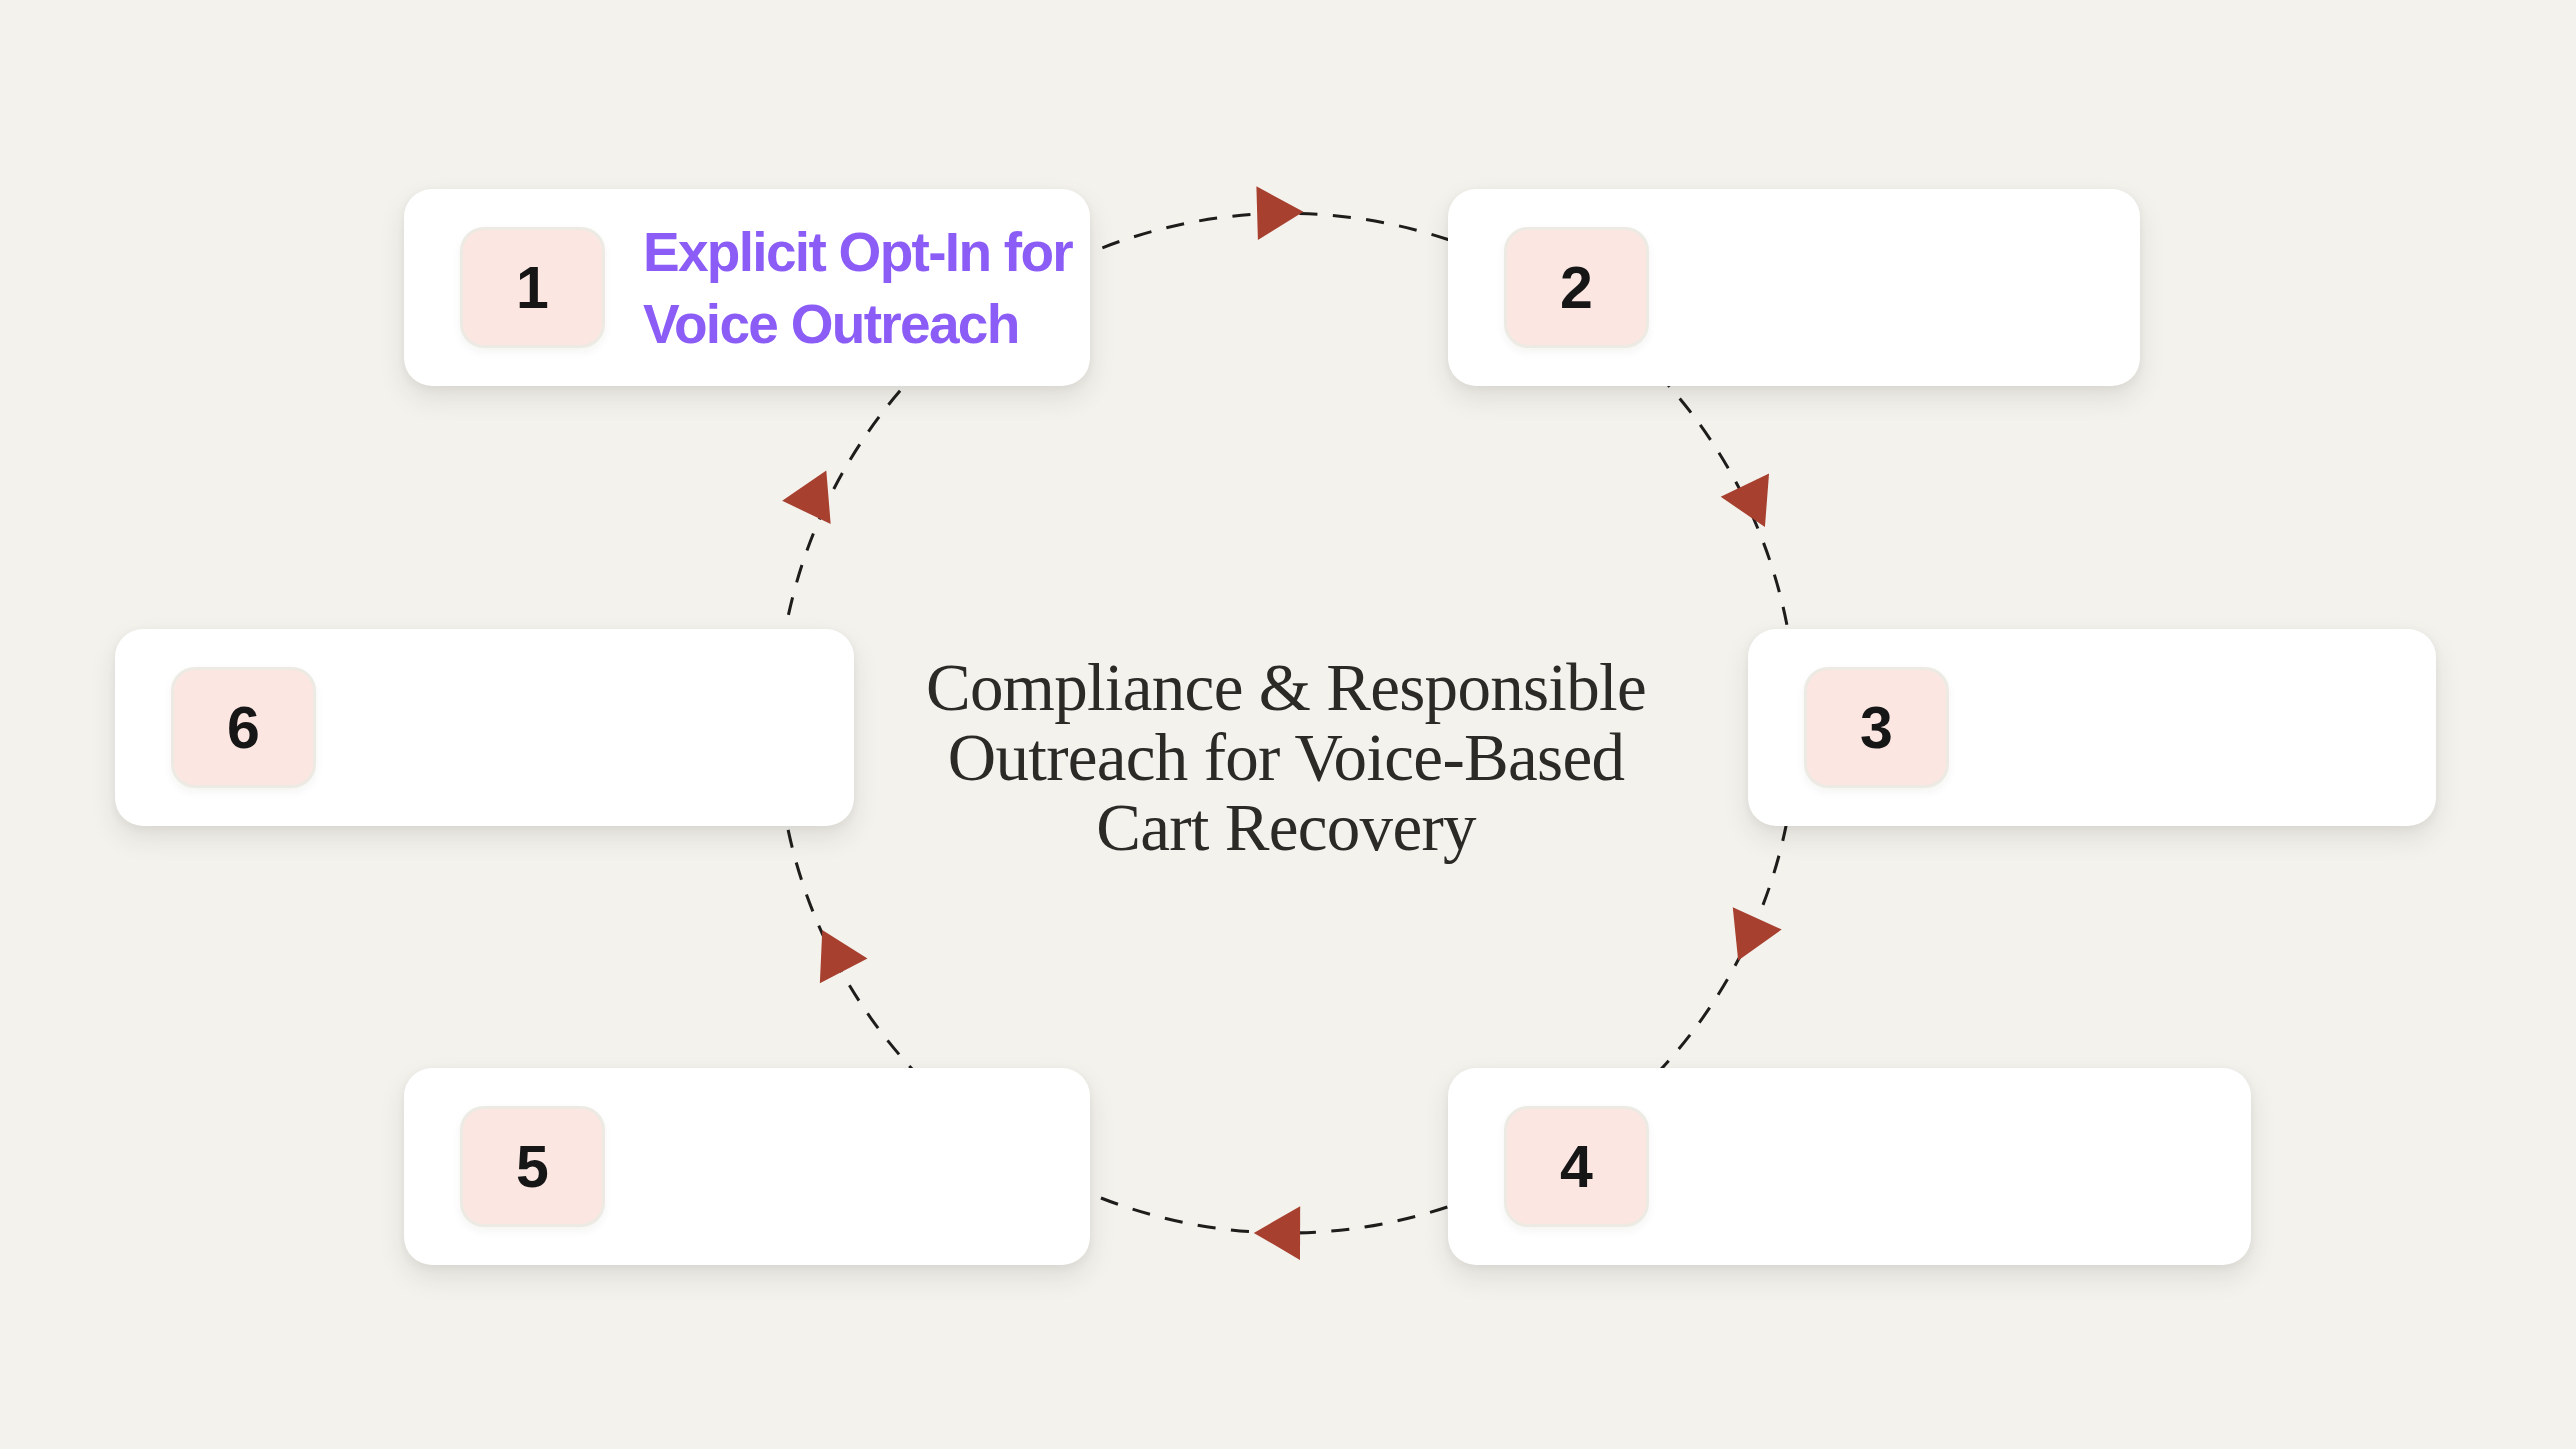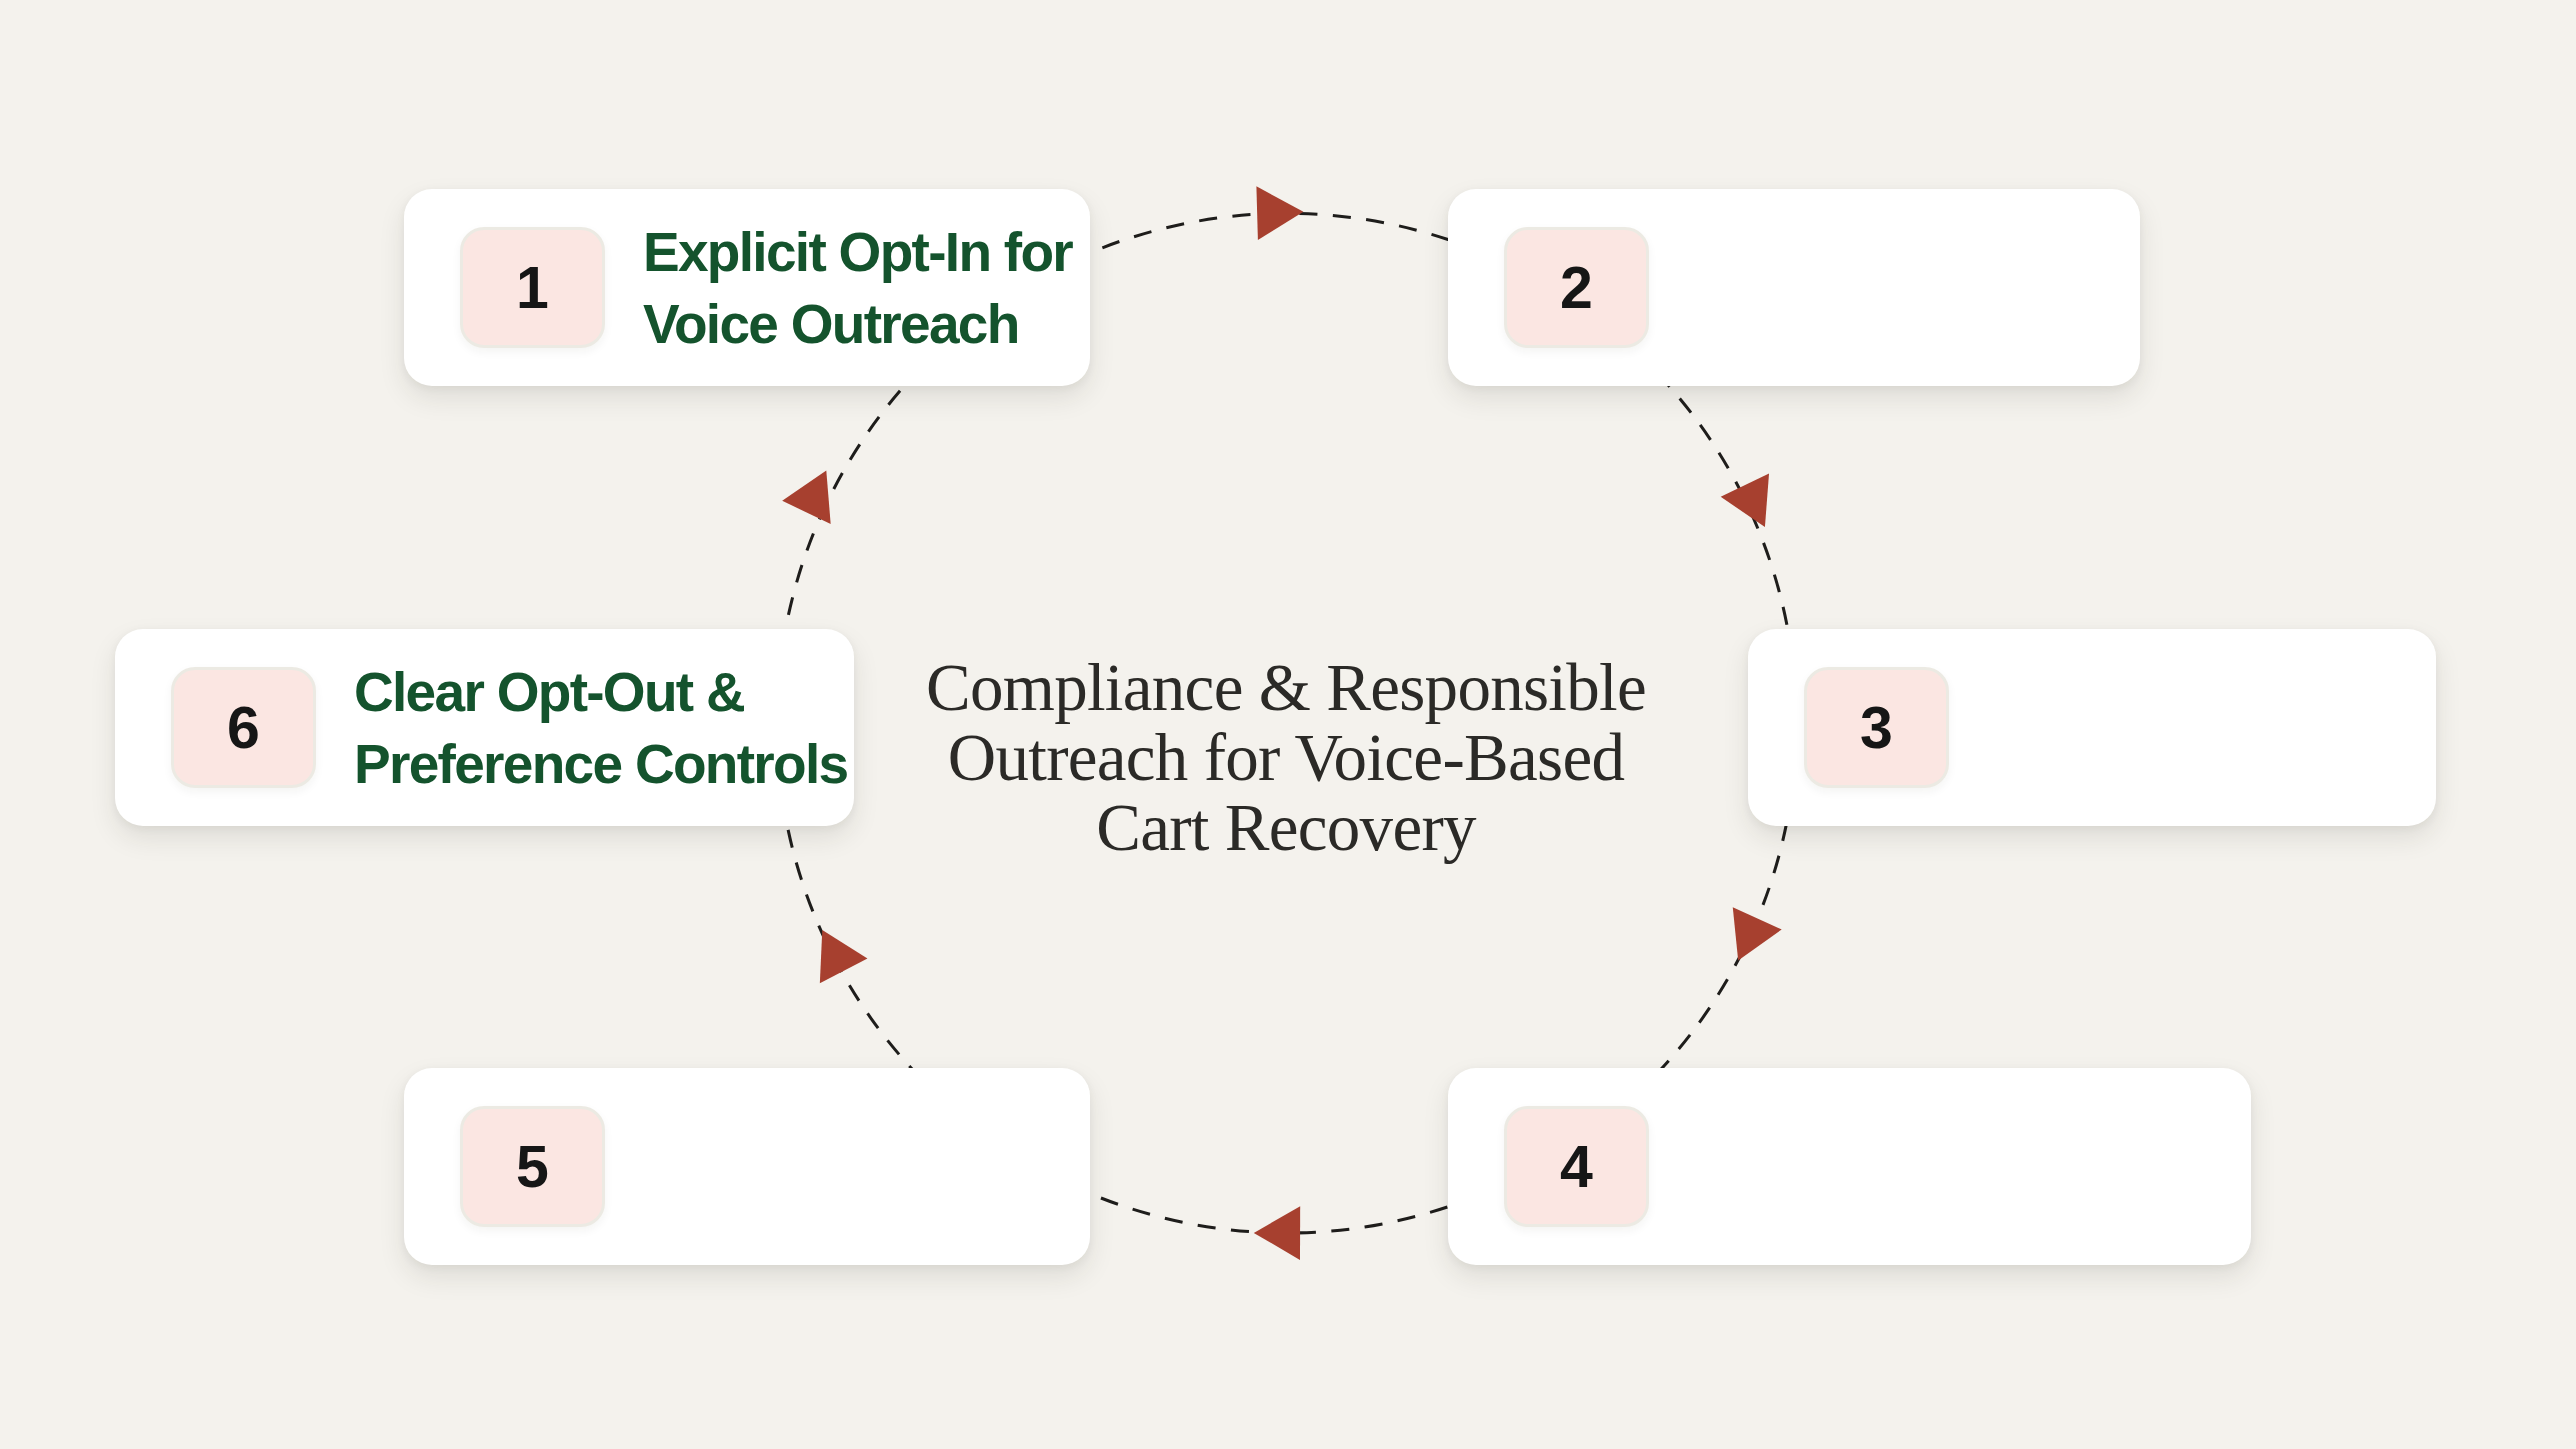--- a/index.html
+++ b/index.html
@@ -43,21 +43,21 @@
     display:flex;align-items:center;justify-content:center;
     font-size:59px;font-weight:600;color:#161616;
     box-shadow:0 4px 9.4px rgba(40,35,25,0.05);
   }
   .step-label{
     margin-left:38px;
     font-size:55px;
     font-weight:700;
     line-height:72px;
     letter-spacing:-1.7px;
-    color:#14532d;
+    color:#8b5cf6;
     white-space:pre;
   }
 </style>
 </head>
 <body>
 
 <div class="stage">
 
   <svg class="cycle-svg" viewBox="0 0 3840 2160" xmlns="http://www.w3.org/2000/svg">
     <circle cx="1918" cy="1078" r="760" fill="none" stroke="#1E1D1B" stroke-width="4.5" stroke-dasharray="27 23"></circle>
@@ -92,18 +92,16 @@
   <div class="step-card" style="left:1448px;top:1068px;width:803px;height:197px;">
     <div class="step-badge">4</div>
   </div>
 
   <div class="step-card" style="left:404px;top:1068px;width:686px;height:197px;">
     <div class="step-badge">5</div>
   </div>
 
   <div class="step-card" style="left:115px;top:629px;width:739px;height:197px;">
     <div class="step-badge">6</div>
-    <div class="step-label">Clear Opt-Out &amp;
-Preference Controls</div>
   </div>
 
 </div>
 
 
 </body></html>

